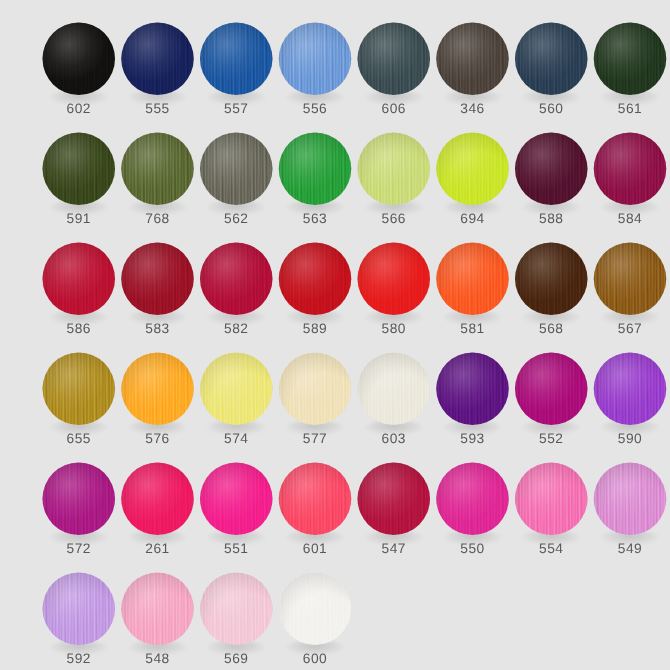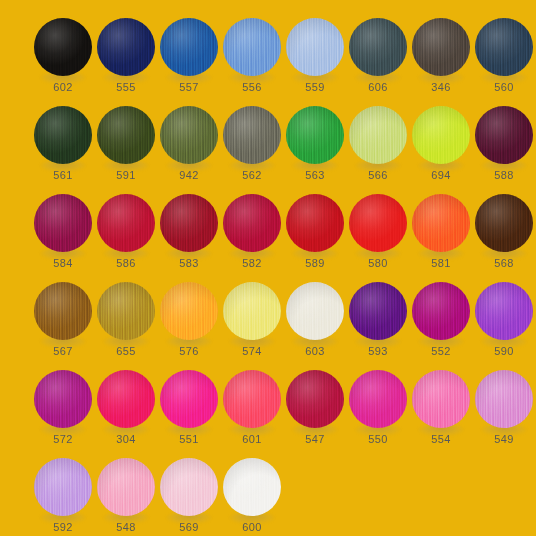--- a/index.html
+++ b/index.html
@@ -13,21 +13,21 @@
     height: 536px;
     font-family: "Liberation Sans", "DejaVu Sans", sans-serif;
     -webkit-font-smoothing: antialiased;
     overflow: hidden;
   }
 
   #swatch-chart {
     position: relative;
     width: 536px;
     height: 536px;
-    background: #eab308;
+    background: #e5e5e5;
     box-sizing: border-box;
   }
 
   .swatch-grid {
     position: absolute;
     left: 34px;
     top: 18px;
     width: 469px;
     display: grid;
     grid-template-columns: repeat(8, 58px);
@@ -145,25 +145,20 @@
         <div class="swatch-disc" style="background-color: rgb(29, 88, 162);"></div>
         <div class="swatch-label">557</div>
       </div>
       <div class="swatch-cell">
         <div class="swatch-shadow"></div>
         <div class="swatch-disc" style="background-color: rgb(111, 155, 216);"></div>
         <div class="swatch-label">556</div>
       </div>
       <div class="swatch-cell">
         <div class="swatch-shadow"></div>
-        <div class="swatch-disc" style="background-color: rgb(169, 192, 228);"></div>
-        <div class="swatch-label">559</div>
-      </div>
-      <div class="swatch-cell">
-        <div class="swatch-shadow"></div>
         <div class="swatch-disc" style="background-color: rgb(60, 78, 83);"></div>
         <div class="swatch-label">606</div>
       </div>
       <div class="swatch-cell">
         <div class="swatch-shadow"></div>
         <div class="swatch-disc" style="background-color: rgb(78, 68, 60);"></div>
         <div class="swatch-label">346</div>
       </div>
       <div class="swatch-cell">
         <div class="swatch-shadow"></div>
@@ -176,21 +171,21 @@
         <div class="swatch-label">561</div>
       </div>
       <div class="swatch-cell">
         <div class="swatch-shadow"></div>
         <div class="swatch-disc" style="background-color: rgb(57, 72, 28);"></div>
         <div class="swatch-label">591</div>
       </div>
       <div class="swatch-cell">
         <div class="swatch-shadow"></div>
         <div class="swatch-disc" style="background-color: rgb(92, 106, 52);"></div>
-        <div class="swatch-label">942</div>
+        <div class="swatch-label">768</div>
       </div>
       <div class="swatch-cell">
         <div class="swatch-shadow"></div>
         <div class="swatch-disc" style="background-color: rgb(107, 106, 92);"></div>
         <div class="swatch-label">562</div>
       </div>
       <div class="swatch-cell">
         <div class="swatch-shadow"></div>
         <div class="swatch-disc" style="background-color: rgb(40, 160, 58);"></div>
         <div class="swatch-label">563</div>
@@ -265,20 +260,25 @@
         <div class="swatch-disc" style="background-color: rgb(254, 171, 38);"></div>
         <div class="swatch-label">576</div>
       </div>
       <div class="swatch-cell">
         <div class="swatch-shadow"></div>
         <div class="swatch-disc" style="background-color: rgb(238, 231, 121);"></div>
         <div class="swatch-label">574</div>
       </div>
       <div class="swatch-cell">
         <div class="swatch-shadow"></div>
+        <div class="swatch-disc" style="background-color: rgb(240, 226, 186);"></div>
+        <div class="swatch-label">577</div>
+      </div>
+      <div class="swatch-cell">
+        <div class="swatch-shadow"></div>
         <div class="swatch-disc" style="background-color: rgb(236, 233, 221);"></div>
         <div class="swatch-label">603</div>
       </div>
       <div class="swatch-cell">
         <div class="swatch-shadow"></div>
         <div class="swatch-disc" style="background-color: rgb(95, 21, 131);"></div>
         <div class="swatch-label">593</div>
       </div>
       <div class="swatch-cell">
         <div class="swatch-shadow"></div>
@@ -291,21 +291,21 @@
         <div class="swatch-label">590</div>
       </div>
       <div class="swatch-cell">
         <div class="swatch-shadow"></div>
         <div class="swatch-disc" style="background-color: rgb(171, 26, 133);"></div>
         <div class="swatch-label">572</div>
       </div>
       <div class="swatch-cell">
         <div class="swatch-shadow"></div>
         <div class="swatch-disc" style="background-color: rgb(239, 26, 98);"></div>
-        <div class="swatch-label">304</div>
+        <div class="swatch-label">261</div>
       </div>
       <div class="swatch-cell">
         <div class="swatch-shadow"></div>
         <div class="swatch-disc" style="background-color: rgb(244, 32, 142);"></div>
         <div class="swatch-label">551</div>
       </div>
       <div class="swatch-cell">
         <div class="swatch-shadow"></div>
         <div class="swatch-disc" style="background-color: rgb(251, 74, 103);"></div>
         <div class="swatch-label">601</div>

